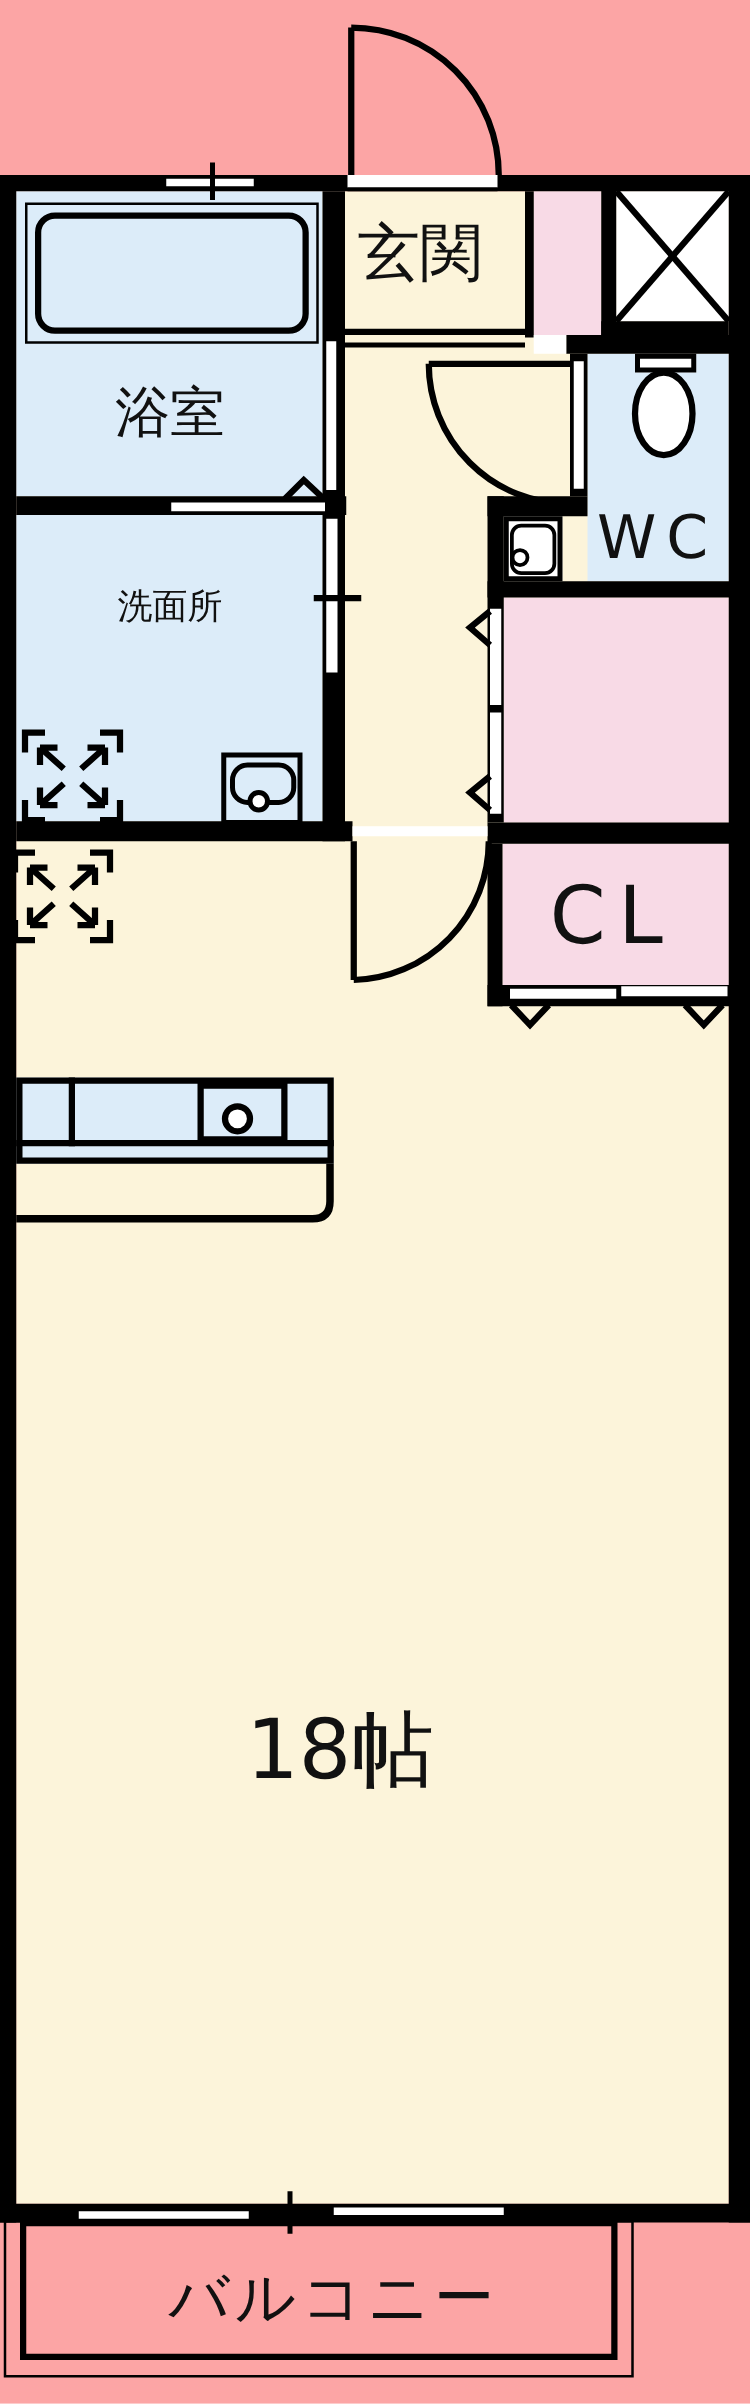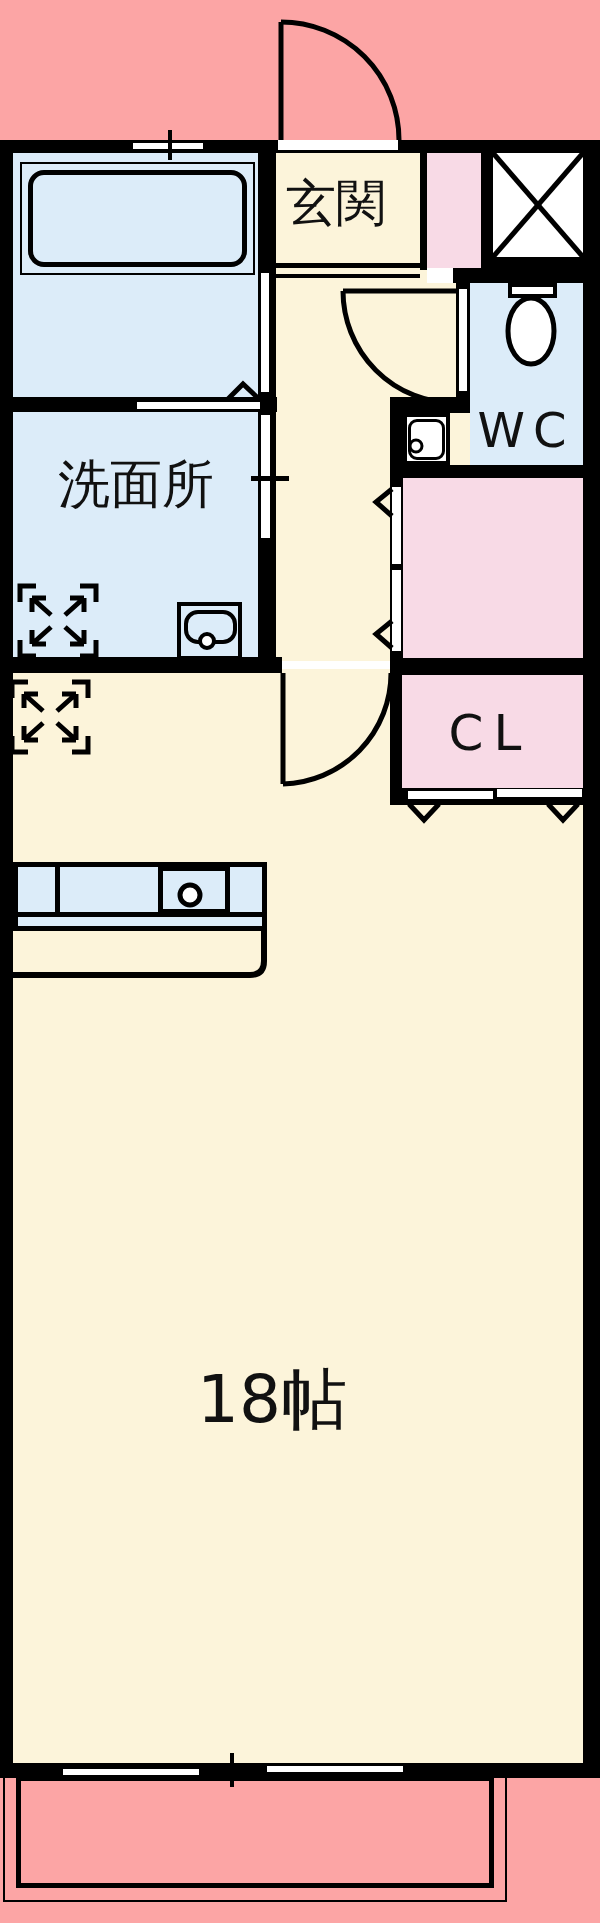--- a/index.html
+++ b/index.html
@@ -136,18 +136,20 @@
     <ellipse cx="531" cy="331" rx="23" ry="33" fill="#fff" stroke="#000" stroke-width="5"></ellipse>
 
     <circle cx="207" cy="641" r="7" fill="#fff" stroke="#000" stroke-width="4"></circle>
     <circle cx="416" cy="446" r="6" fill="#fff" stroke="#000" stroke-width="3"></circle>
     <circle cx="190" cy="895" r="10" fill="#fff" stroke="#000" stroke-width="5"></circle>
 
     <path d="M 13 975 L 250 975 Q 264 975 264 961 L 264 931" stroke="#000" stroke-width="6" fill="none"></path>
   </svg>
 
   <div class="label" style="left:336px;top:203px;font-size:50px;">玄関</div>
-  <div class="label" style="left:136px;top:485px;font-size:52px;">洗面所</div>
+  <div class="label" style="left:136px;top:330px;font-size:44px;">浴室</div>
+  <div class="label" style="left:136px;top:485px;font-size:28px;">洗面所</div>
   <div class="label" style="left:526px;top:430px;font-size:48px;letter-spacing:8px;">WC</div>
-  <div class="label" style="left:490px;top:733px;font-size:50px;letter-spacing:10px;">CL</div>
+  <div class="label" style="left:490px;top:733px;font-size:64px;letter-spacing:10px;">CL</div>
   <div class="label" style="left:272px;top:1400px;font-size:66px;">18帖</div>
+  <div class="label" style="left:267px;top:1838px;font-size:48px;letter-spacing:4px;">バルコニー</div>
 
 </div>
 
 </body></html>

